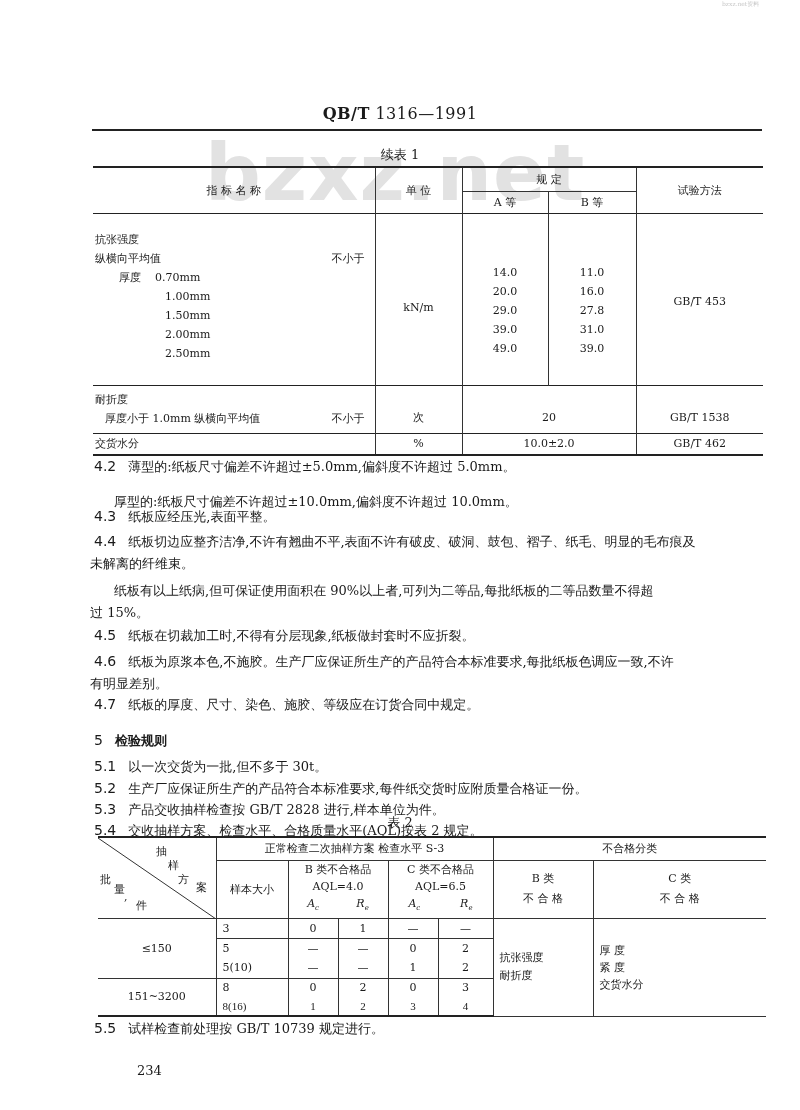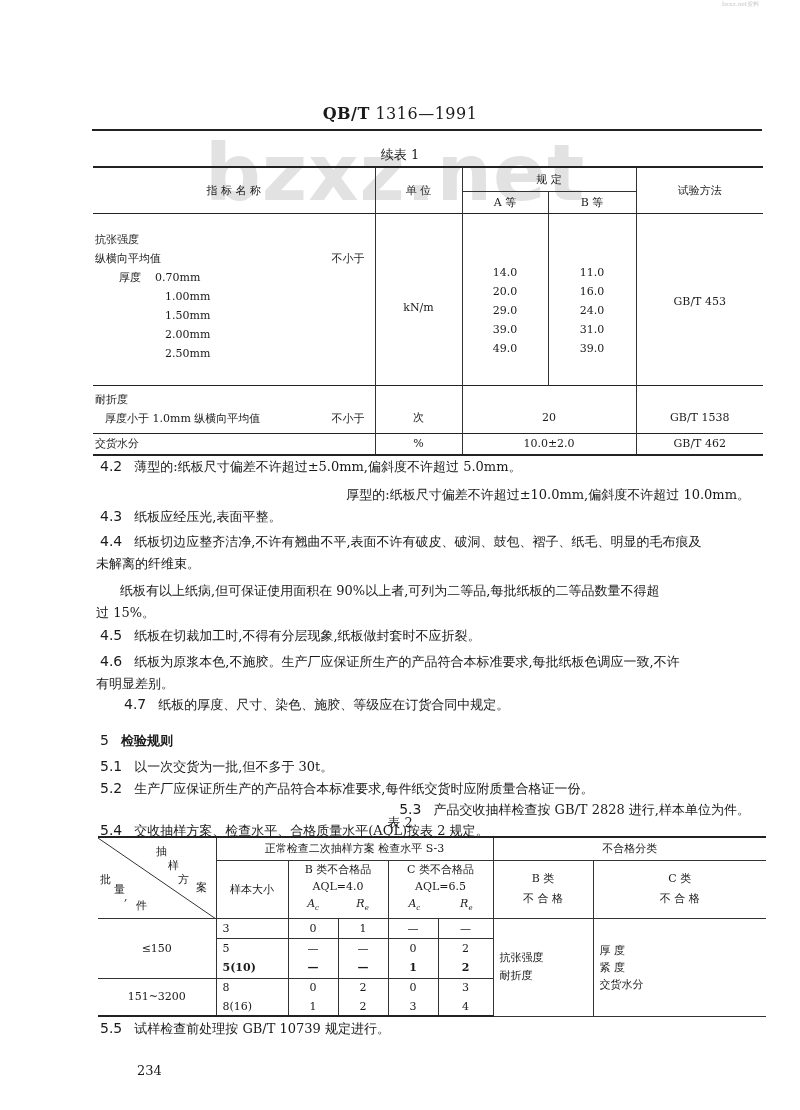--- a/index.html
+++ b/index.html
@@ -17,21 +17,21 @@
   
   #t1 { left:93px; top:166px; width:670px; }
   #t1 td { border-left:1px solid #333; border-right:1px solid #333; }
   #t1 td:first-child { border-left:none; }
   #t1 td:last-child { border-right:none; }
   #t1 tr.top td { border-top:2px solid #222; }
   #t1 tr.sep td { border-top:1.5px solid #222; }
   #t1 tr.bot td { border-bottom:2px solid #222; }
   .c { text-align:center; }
   .lines div { height:19px; line-height:19px; }
-  .para { position:absolute; left:100px; width:650px; font-size:13px; line-height:20px; z-index:2; }
+  .para { position:absolute; left:94px; width:650px; font-size:13px; line-height:20px; z-index:2; }
   .num { font-family:"DejaVu Sans","Liberation Sans",sans-serif; font-size:14px; margin-right:12px; }
   .indent { padding-left:20px; }
   
   #t2 { left:98px; top:828px; width:668px; font-size:11px; }
   #t2 td { border:1px solid #333; text-align:center; }
   #t2 tr.top td { border-top:2px solid #222; }
   #t2 tr.bot td { border-bottom:2px solid #222; }
   #t2 td.nb-l { border-left:none; }
   #t2 td.nb-r { border-right:none; }
   #t2 td.nbb { border-bottom:none; }
@@ -92,21 +92,21 @@
         <div>20.0</div>
         <div>29.0</div>
         <div>39.0</div>
         <div>49.0</div>
       </div>
     </td>
     <td class="c" style="padding-top:22px;">
       <div class="lines">
         <div>11.0</div>
         <div>16.0</div>
-        <div>24.0</div>
+        <div>27.8</div>
         <div>31.0</div>
         <div>39.0</div>
       </div>
     </td>
     <td class="c" style="padding-top:4px;">GB/T 453</td>
   </tr>
   <tr class="sep" style="height:48px;">
     <td style="padding-left:2px;">
       <div class="lines">
         <div>耐折度</div>
@@ -121,51 +121,51 @@
     <td style="padding-left:2px;">交货水分</td>
     <td class="c">%</td>
     <td colspan="2" class="c">10.0±2.0</td>
     <td class="c">GB/T 462</td>
   </tr>
 </tbody>
   </table>
 
 <div class="para" style="top:456px;">
   <div><span class="num">4.2</span><span>薄型的:纸板尺寸偏差不许超过±5.0mm,偏斜度不许超过 5.0mm。</span></div>
-  <div class="indent" style="margin-top:8px;text-align:right;">厚型的:纸板尺寸偏差不许超过±10.0mm,偏斜度不许超过 10.0mm。</div>
+  <div class="indent" style="margin-top:15px;">厚型的:纸板尺寸偏差不许超过±10.0mm,偏斜度不许超过 10.0mm。</div>
 </div>
 <div class="para" style="top:506px;">
   <span class="num">4.3</span><span>纸板应经压光,表面平整。</span>
 </div>
 <div class="para" style="top:530px; line-height:22px;">
   <div><span class="num">4.4</span><span>纸板切边应整齐洁净,不许有翘曲不平,表面不许有破皮、破洞、鼓包、褶子、纸毛、明显的毛布痕及</span></div>
   <div style="margin-left:-4px;">未解离的纤维束。</div>
   <div class="indent" style="margin-top:5px;">纸板有以上纸病,但可保证使用面积在 90%以上者,可列为二等品,每批纸板的二等品数量不得超</div>
   <div style="margin-left:-4px;">过 15%。</div>
 </div>
 <div class="para" style="top:625px;">
   <span class="num">4.5</span><span>纸板在切裁加工时,不得有分层现象,纸板做封套时不应折裂。</span>
 </div>
 <div class="para" style="top:650px; line-height:22px;">
   <div><span class="num">4.6</span><span>纸板为原浆本色,不施胶。生产厂应保证所生产的产品符合本标准要求,每批纸板色调应一致,不许</span></div>
   <div style="margin-left:-4px;">有明显差别。</div>
 </div>
-<div class="para" style="top:694px;margin-left:24px;">
+<div class="para" style="top:694px;">
   <span class="num">4.7</span><span>纸板的厚度、尺寸、染色、施胶、等级应在订货合同中规定。</span>
 </div>
 <div class="para" style="top:730px; font-weight:bold;">
   <span class="num" style="font-weight:normal;">5</span><span>检验规则</span>
 </div>
 <div class="para" style="top:756px;">
   <span class="num">5.1</span><span>以一次交货为一批,但不多于 30t。</span>
 </div>
 <div class="para" style="top:778px;">
   <span class="num">5.2</span><span>生产厂应保证所生产的产品符合本标准要求,每件纸交货时应附质量合格证一份。</span>
 </div>
-<div class="para" style="top:799px;text-align:right;">
+<div class="para" style="top:799px;">
   <span class="num">5.3</span><span>产品交收抽样检查按 GB/T 2828 进行,样本单位为件。</span>
 </div>
 <div class="para" style="top:820px;">
   <span class="num">5.4</span><span>交收抽样方案、检查水平、合格质量水平(AQL)按表 2 规定。</span>
 </div>
 
 <div class="caption" style="top:814px; left:0; padding-left:0;"></div>
 
 <div class="abs" style="left:0; width:800px; top:814px; text-align:center; font-size:13px; z-index:3;">表 2</div>
 
@@ -243,36 +243,36 @@
       <div>交货水分</div>
     </td>
   </tr>
   <tr style="height:20px;">
     <td class="nbb" style="text-align:left; padding-left:6px;">5</td>
     <td class="nbb">—</td>
     <td class="nbb">—</td>
     <td class="nbb">0</td>
     <td class="nbb">2</td>
   </tr>
-  <tr style="height:20px;font-weight:bold;">
+  <tr style="height:20px;">
     <td class="nbt" style="text-align:left; padding-left:6px;">5(10)</td>
     <td class="nbt">—</td>
     <td class="nbt">—</td>
     <td class="nbt">1</td>
     <td class="nbt">2</td>
   </tr>
   <tr style="height:19px;">
     <td rowspan="2" class="nb-l" style="border-bottom:2px solid #222;">151~3200</td>
     <td class="nbb" style="text-align:left; padding-left:6px;">8</td>
     <td class="nbb">0</td>
     <td class="nbb">2</td>
     <td class="nbb">0</td>
     <td class="nbb">3</td>
   </tr>
-  <tr class="bot" style="height:19px;">
+  <tr class="bot" style="height:19px;font-family:Liberation Serif, serif;">
     <td class="nbt" style="text-align:left; padding-left:6px;">8(16)</td>
     <td class="nbt">1</td>
     <td class="nbt">2</td>
     <td class="nbt">3</td>
     <td class="nbt">4</td>
   </tr>
 </tbody>
   </table>
 
 <div class="para" style="top:1018px;">

